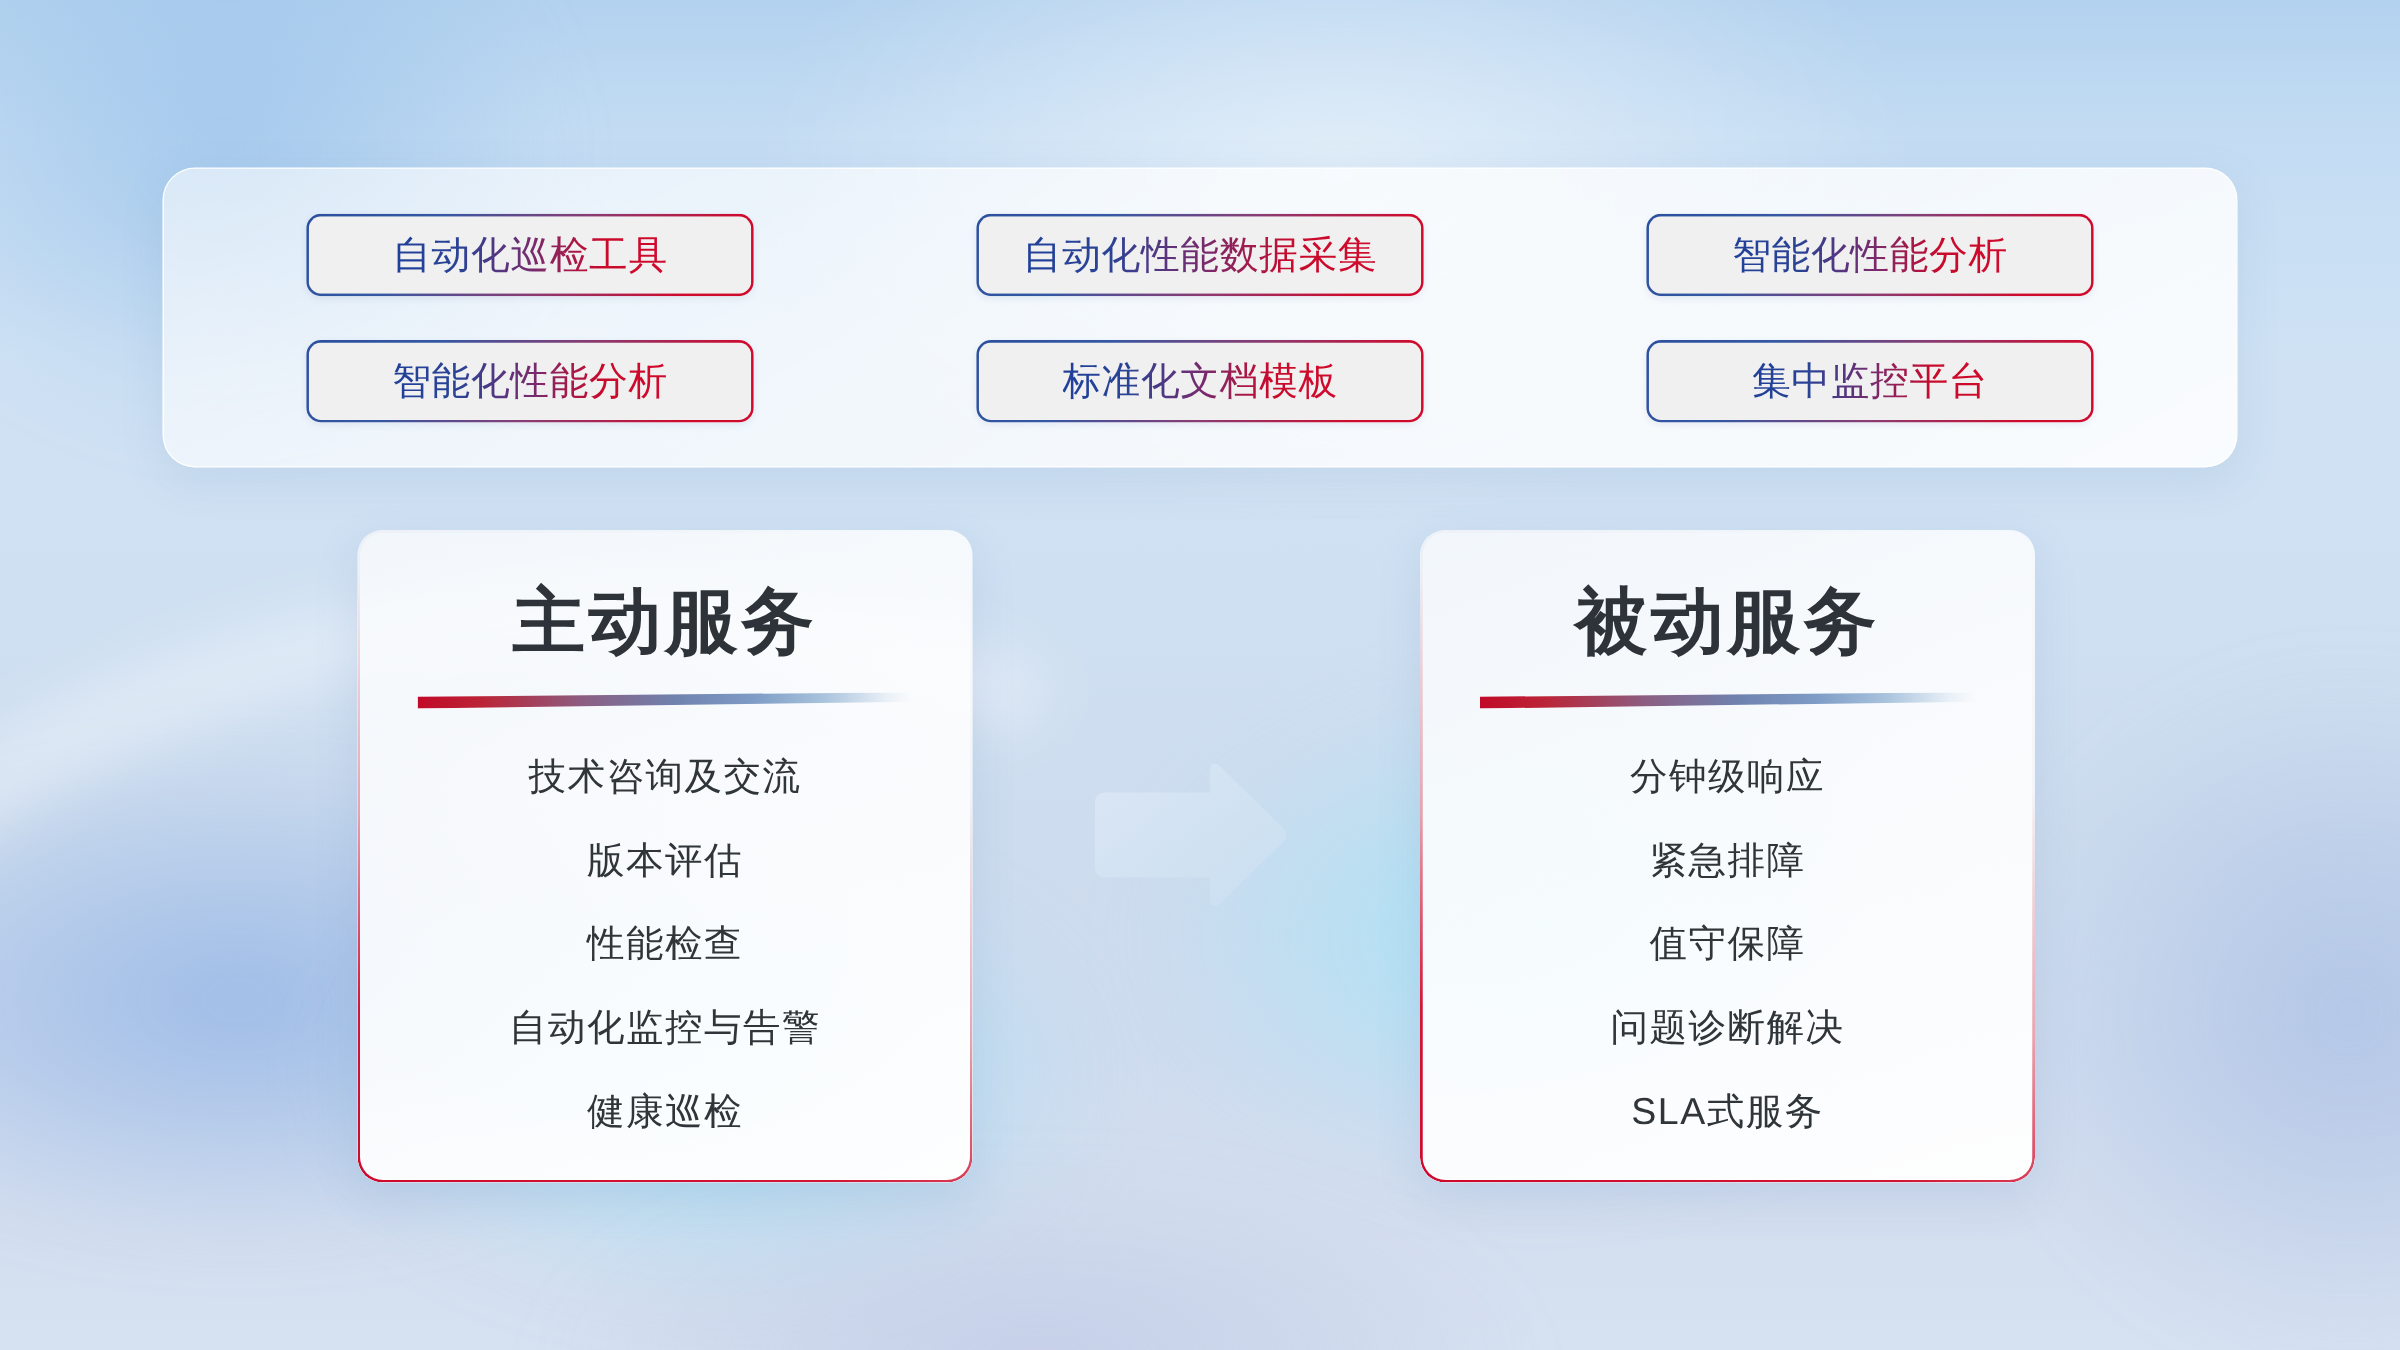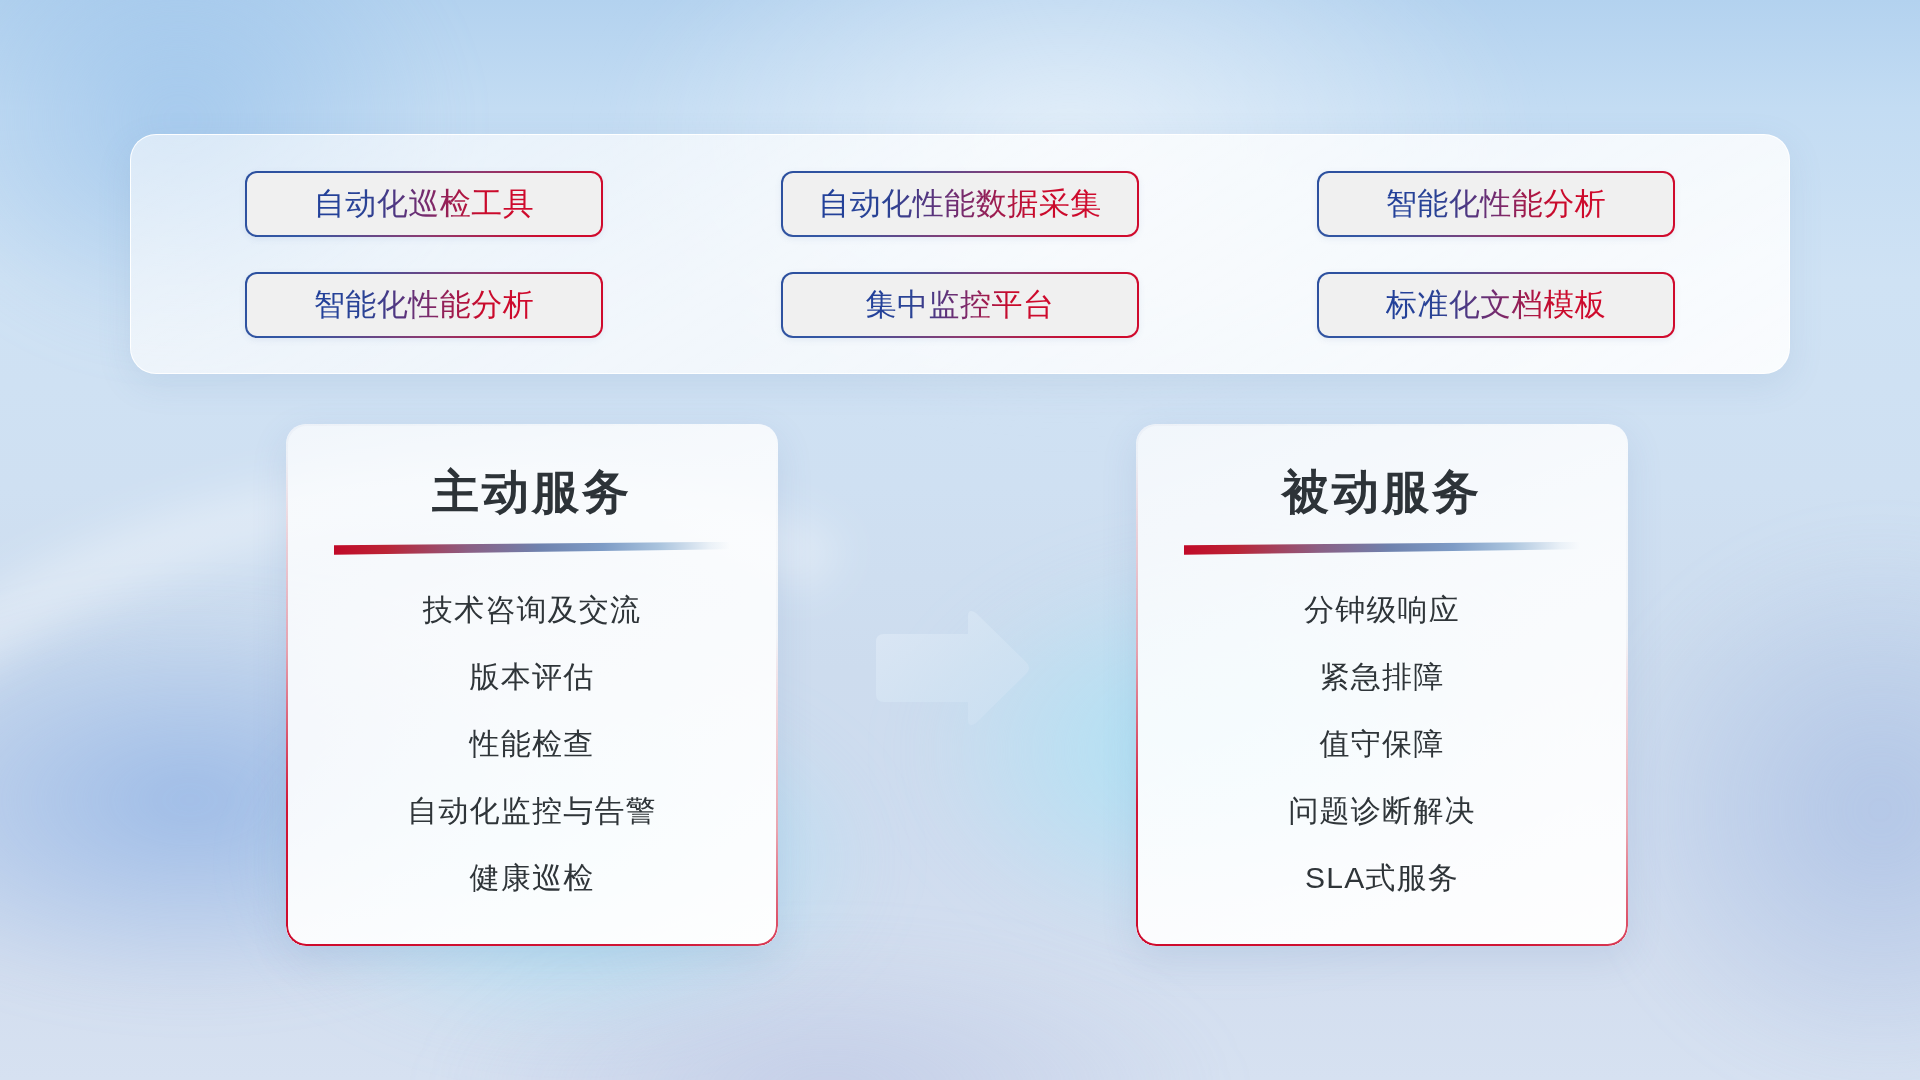--- a/index.html
+++ b/index.html
@@ -182,21 +182,21 @@
             mask: linear-gradient(#000 0 0) content-box, linear-gradient(#000 0 0);
             mask-composite: exclude;
     pointer-events: none;
   }
 
   .card-title {
     position: relative;
     margin: 0;
     padding-top: 42px;
     text-align: center;
-    font-size: 47px;
+    font-size: 58px;
     font-weight: 700;
     color: #2d3338;
     letter-spacing: 3px;
     line-height: 1.1;
   }
 
   
   .card-rule {
     position: relative;
     margin: 24px auto 0;
@@ -275,25 +275,25 @@
 
       <div class="tag">
         <span class="tag-label">智能化性能分析</span>
       </div>
 
       <div class="tag">
         <span class="tag-label">智能化性能分析</span>
       </div>
 
       <div class="tag">
+        <span class="tag-label">标准化文档模板</span>
+      </div>
+
+      <div class="tag">
         <span class="tag-label">集中监控平台</span>
-      </div>
-
-      <div class="tag">
-        <span class="tag-label">标准化文档模板</span>
       </div>
 
     </div>
   </section>
 
   <section class="service-card" id="card-active">
     <div class="card-frame"></div>
 
     <h2 class="card-title">主动服务</h2>
     <div class="card-rule">

